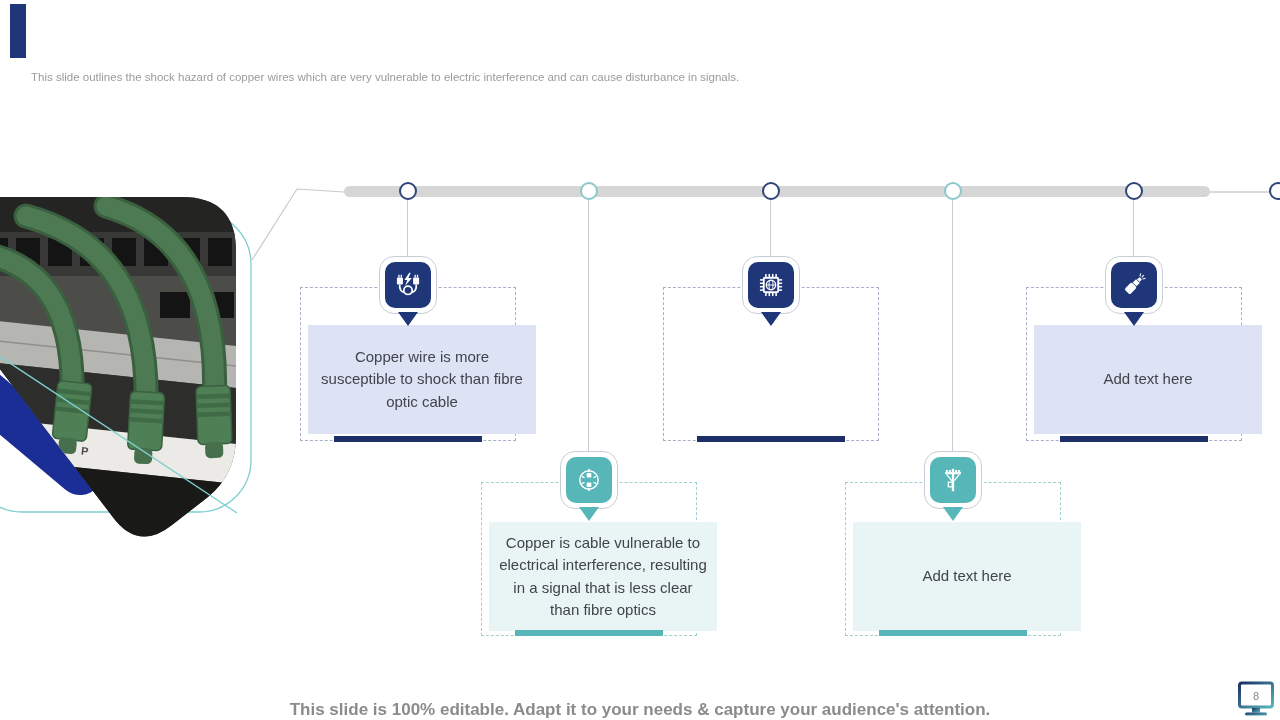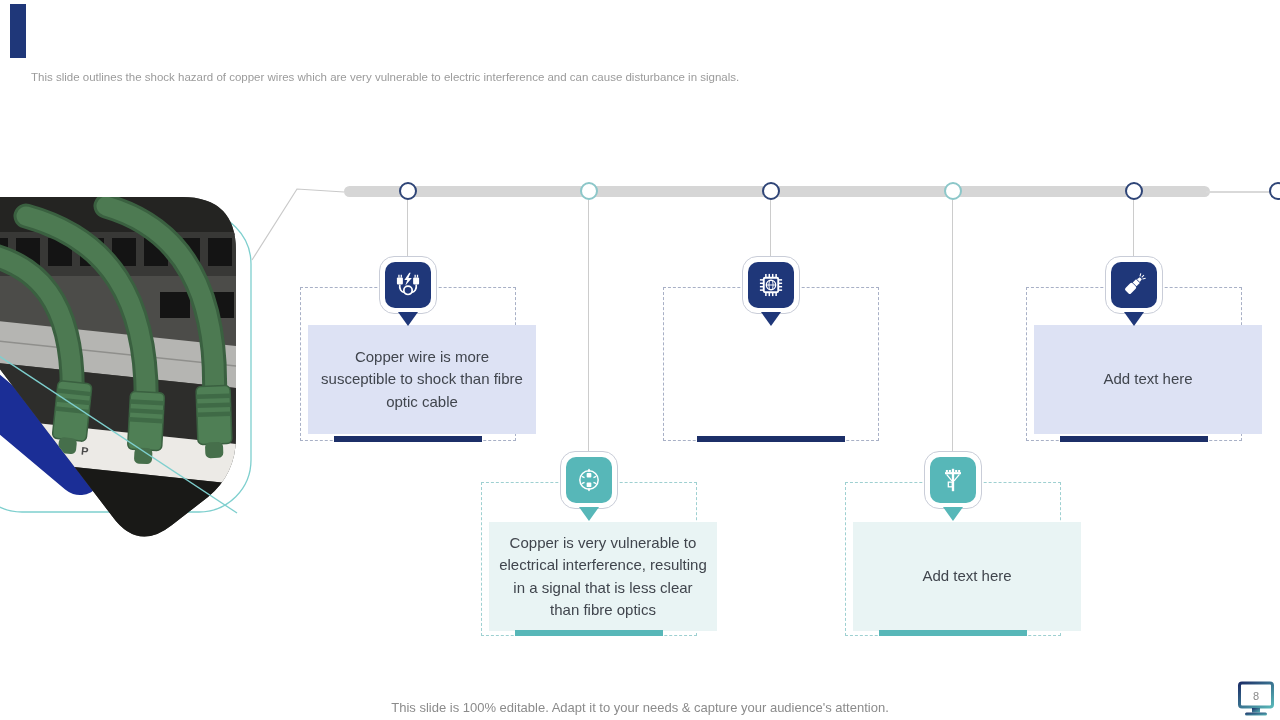--- a/index.html
+++ b/index.html
@@ -34,21 +34,21 @@
   .bubble { position:absolute; width:58px; height:58px; background:#ffffff;
             border:1px solid #c9cdd8; border-radius:15px; }
   .icon-sq { position:absolute; width:46px; height:46px; border-radius:10px; background:#1f3779;
              display:flex; align-items:center; justify-content:center; }
   .icon-sq.teal { background:#57b7b8; }
   .tail { position:absolute; width:0; height:0; border-left:10px solid transparent;
           border-right:10px solid transparent; border-top:14px solid #1f3779; }
   .tail.teal { border-top-color:#57b7b8; }
   
   .footer { position:absolute; left:0; top:700px; width:100%; text-align:center;
-            font-size:13px; color:#8b8b8b; }
+            font-size:17px; color:#8b8b8b;font-weight:bold; }
   .monitor { position:absolute; left:1236px; top:681px; }
   .left-art { position:absolute; left:0; top:150px; }
 </style>
 </head>
 <body>
 
 <div class="slide">
 
   <div class="accent-bar"></div>
   <div class="subtitle">This slide outlines the shock hazard of copper wires which are very vulnerable to electric interference and can cause disturbance in signals.</div>
@@ -167,21 +167,21 @@
       <g fill="none" stroke="#ffffff" stroke-width="1.6">
         <circle cx="15" cy="20" r="3.9"></circle>
         <path d="M7.3 14.6 C6.6 19 9 21.6 11.2 21.9"></path>
         <path d="M22.7 14.6 C23.4 19 21 21.6 18.8 21.9"></path>
       </g>
     </svg>
   </div>
 
   <div class="dashed-box teal" style="left:481px; top:482px;"></div>
   <div class="fill-box teal" style="left:489px; top:522px;">
-    <span>Copper is very vulnerable to electrical interference, resulting in a signal that is less clear than fibre optics</span>
+    <span>Copper is cable vulnerable to electrical interference, resulting in a signal that is less clear than fibre optics</span>
   </div>
   <div class="underline teal" style="left:515px; top:630px;"></div>
   <div class="bubble" style="left:560px; top:451px;"></div>
   <div class="tail teal" style="left:579px; top:507px;"></div>
   <div class="icon-sq teal" style="left:566px; top:457px;">
     <svg width="32" height="32" viewBox="0 0 30 30">
       <circle cx="15" cy="15" r="8.6" fill="none" stroke="#ffffff" stroke-width="1.4"></circle>
       <g fill="#ffffff">
         <rect x="12.8" y="8.4" width="4.4" height="4.2" rx="0.8"></rect>
         <rect x="12.8" y="17.4" width="4.4" height="4.2" rx="0.8"></rect>

